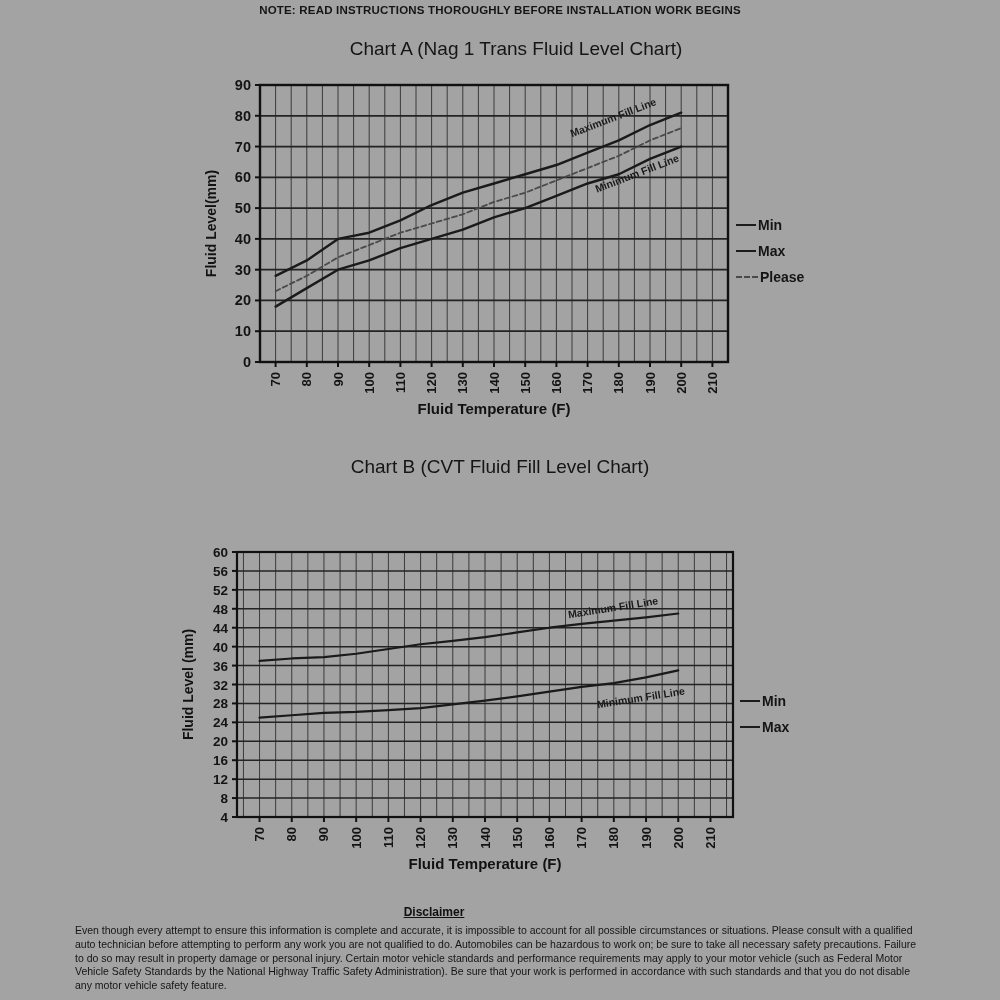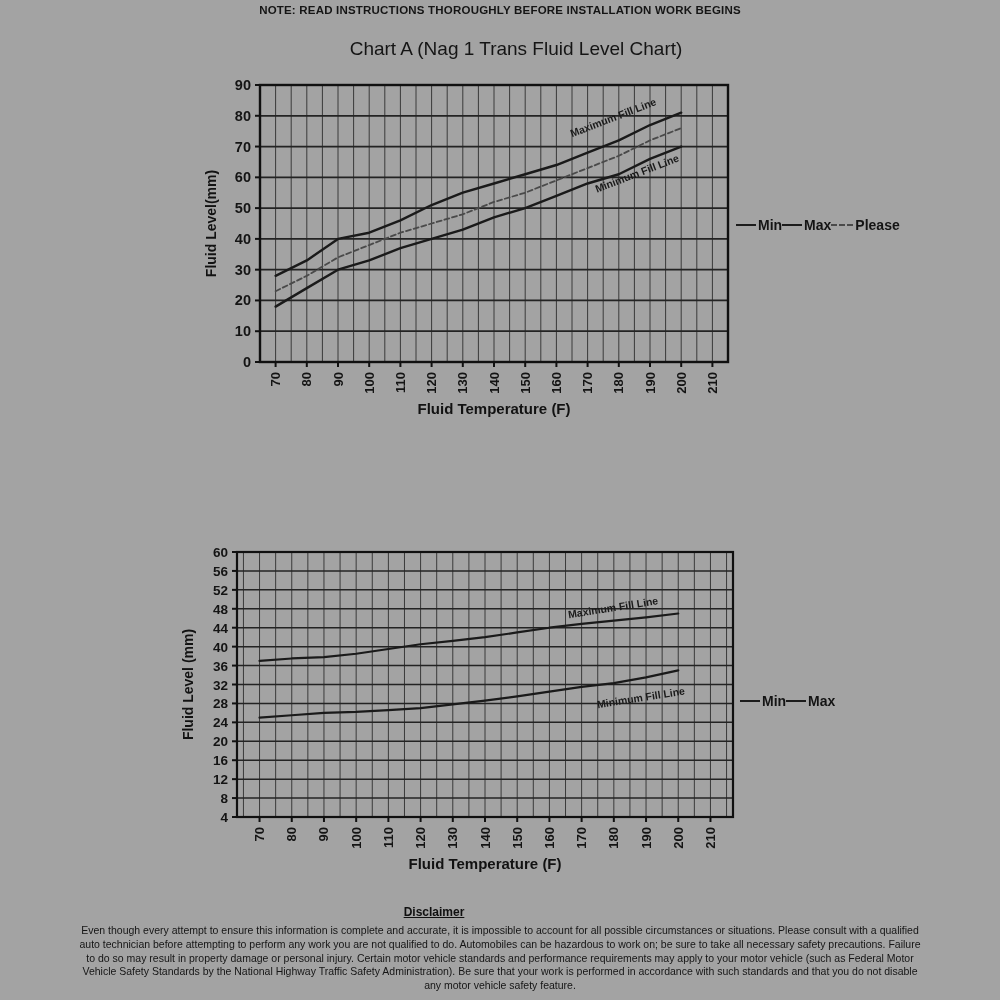--- a/index.html
+++ b/index.html
@@ -15,33 +15,33 @@
   }
   .chart-title{
     position:absolute;left:0;width:1000px;text-align:center;
     font-size:19px;font-weight:normal;color:#151515;
   }
   #chartA-title{top:38px;padding-left:32px;width:968px;}
   #chartB-title{top:456px;}
   .chart-box{position:absolute;}
   #chart-0{left:180px;top:70px;width:660px;height:360px;}
   #chart-1{left:160px;top:535px;width:680px;height:360px;}
-  .legend{position:absolute;display:flex;flex-direction:row;}
+  .legend{position:absolute;display:flex;flex-direction:column;}
   #legendA{left:736px;top:212px;}
   #legendB{left:740px;top:688px;}
   .legend-item{display:flex;align-items:center;height:26px;}
   .legend-line{width:20px;height:0;border-top:2.4px solid #1c1c1c;margin-right:2px;}
   .legend-line.dashed{width:22px;border-top:2.2px dashed #4a4a4a;}
   .legend-label{font-size:14px;font-weight:bold;color:#141414;}
   .disclaimer-title{
     position:absolute;top:905px;left:0;width:868px;text-align:center;
     font-size:12px;font-weight:bold;text-decoration:underline;color:#101010;
   }
   .disclaimer-body{
-    position:absolute;top:924px;left:75px;width:850px;text-align:center;
+    position:absolute;top:924px;left:75px;width:850px;text-align:left;
     font-size:10.5px;line-height:13.8px;color:#151515;
   }
   svg text{font-family:"Liberation Sans", sans-serif;}
 </style>
 </head>
 <body>
 
 <div id="page">
 
   <div class="note">NOTE: READ INSTRUCTIONS THOROUGHLY BEFORE INSTALLATION WORK BEGINS</div>
@@ -157,20 +157,21 @@
     <div class="legend-item">
       <span class="legend-line"></span>
       <span class="legend-label">Max</span>
     </div>
     <div class="legend-item">
       <span class="legend-line dashed"></span>
       <span class="legend-label">Please</span>
     </div>
   </div>
 
+  <div id="chartB-title" class="chart-title">Chart B (CVT Fluid Fill Level Chart)</div>
   <div id="chart-1" class="chart-box"><svg width="680" height="360" viewBox="0 0 680 360">
         <line x1="83.44155844155844" y1="17" x2="83.44155844155844" y2="282" stroke="#3a3a3a" stroke-width="1"></line>
         <line x1="99.54545454545455" y1="17" x2="99.54545454545455" y2="282" stroke="#3a3a3a" stroke-width="1"></line>
         <line x1="115.64935064935065" y1="17" x2="115.64935064935065" y2="282" stroke="#3a3a3a" stroke-width="1"></line>
         <line x1="131.75324675324674" y1="17" x2="131.75324675324674" y2="282" stroke="#3a3a3a" stroke-width="1"></line>
         <line x1="147.85714285714283" y1="17" x2="147.85714285714283" y2="282" stroke="#3a3a3a" stroke-width="1"></line>
         <line x1="163.96103896103898" y1="17" x2="163.96103896103898" y2="282" stroke="#3a3a3a" stroke-width="1"></line>
         <line x1="180.06493506493507" y1="17" x2="180.06493506493507" y2="282" stroke="#3a3a3a" stroke-width="1"></line>
         <line x1="196.16883116883116" y1="17" x2="196.16883116883116" y2="282" stroke="#3a3a3a" stroke-width="1"></line>
         <line x1="212.27272727272725" y1="17" x2="212.27272727272725" y2="282" stroke="#3a3a3a" stroke-width="1"></line>

